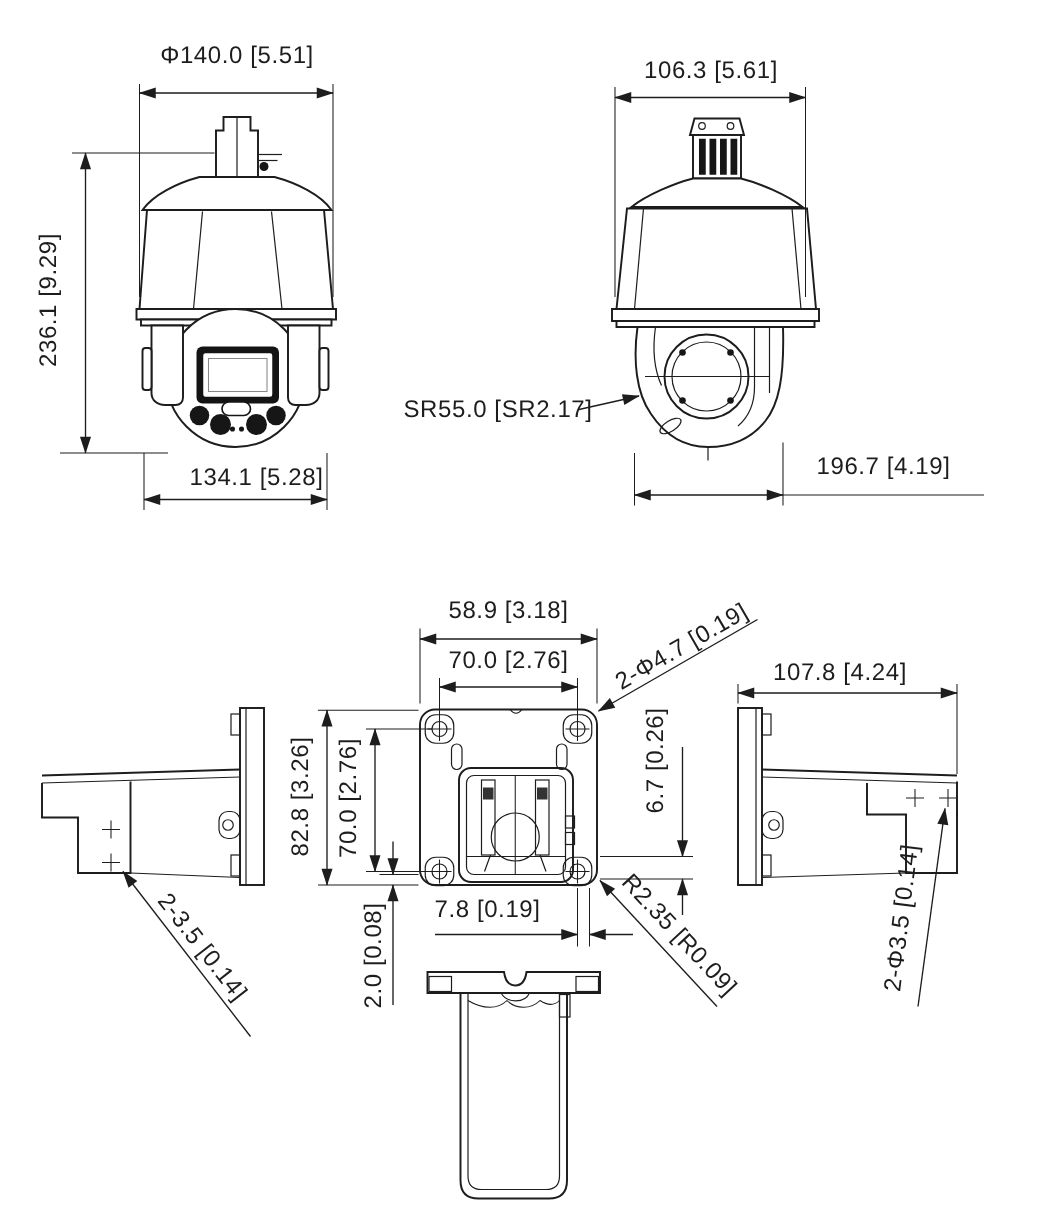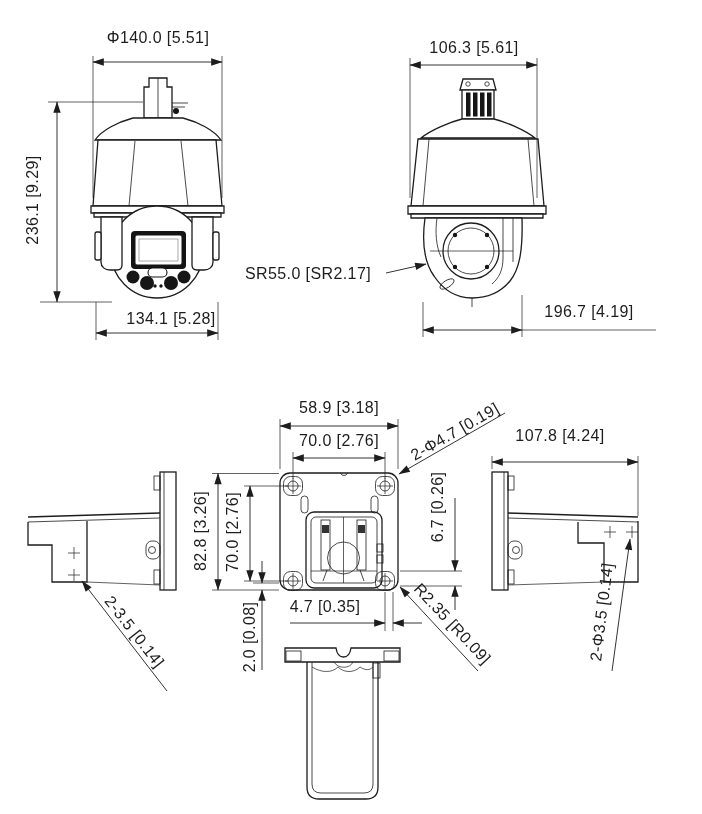--- a/index.html
+++ b/index.html
@@ -246,29 +246,29 @@
     <line class="dimln" x1="612" y1="671" x2="630" y2="539" marker-end="url(#arw)"></line>
 
     <line class="dimln" x1="167" y1="691" x2="82" y2="581" marker-end="url(#arw)"></line>
   </g>
 </svg>
 
 <div class="dim" style="left:158px;top:38px">Φ140.0 [5.51]</div>
 <div class="dim" style="left:474px;top:48px">106.3 [5.61]</div>
 <div class="dim rot-90" style="left:33px;top:200px">236.1 [9.29]</div>
 <div class="dim" style="left:171px;top:319px">134.1 [5.28]</div>
-<div class="dim" style="left:308px;top:274px">SR55.0 [SR2.17]</div>
+<div class="dim" style="left:332px;top:274px">SR55.0 [SR2.17]</div>
 <div class="dim" style="left:589px;top:312px">196.7 [4.19]</div>
 
 <div class="dim" style="left:339px;top:408px">58.9 [3.18]</div>
 <div class="dim" style="left:339px;top:441px">70.0 [2.76]</div>
 <div class="dim rot-30n" style="left:455px;top:432px">2-Φ4.7 [0.19]</div>
-<div class="dim" style="left:560px;top:436px">107.8 [4.24]</div>
+<div class="dim" style="left:560px;top:449px">107.8 [4.24]</div>
 <div class="dim rot-90" style="left:201px;top:531px">82.8 [3.26]</div>
 <div class="dim rot-90" style="left:233px;top:532px">70.0 [2.76]</div>
 <div class="dim rot-90" style="left:438px;top:507px">6.7 [0.26]</div>
-<div class="dim" style="left:325px;top:607px">4.7 [0.35]</div>
+<div class="dim" style="left:325px;top:607px">7.8 [0.19]</div>
 <div class="dim rot-90" style="left:250px;top:637px">2.0 [0.08]</div>
 <div class="dim rot47" style="left:452px;top:624px">R2.35 [R0.09]</div>
 <div class="dim rot52" style="left:134px;top:632px">2-3.5 [0.14]</div>
 <div class="dim rot83n" style="left:602px;top:612px">2-Φ3.5 [0.14]</div>
 
 </div>
 
 </body></html>

